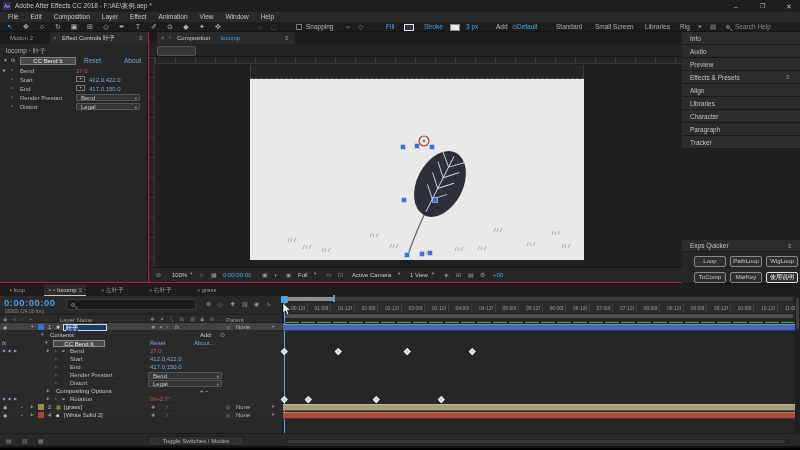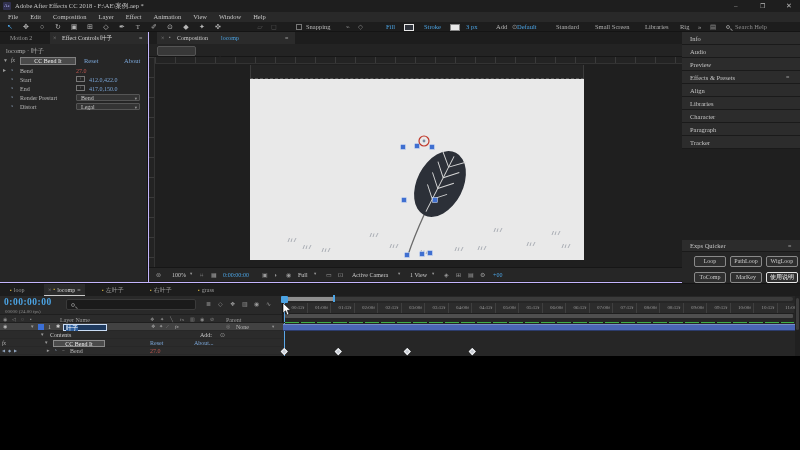--- a/index.html
+++ b/index.html
@@ -1,18 +1,18 @@
 <!DOCTYPE html>
 <html><head>
 <meta charset="utf-8">
 <style>
   *{margin:0;padding:0;box-sizing:border-box}
   html,body{background:#000}
-  #app{position:relative;width:800px;height:356px;background:#c4b5fd;overflow:hidden;
-       font-family:Liberation Serif, serif;color:#c6c6c6}
+  #app{position:relative;width:800px;height:448px;background:#be185d;overflow:hidden;
+       font-family:Liberation Sans, sans-serif;color:#c6c6c6}
   .t{position:absolute;white-space:nowrap;line-height:1}
   .abs{position:absolute}
   .accent{color:#4ba3e3}
   .vblue{color:#7aa5d6}
   .menu-item{padding:0 6px;font-size:6.5px;line-height:10px;color:#c6c6c6}
   .tool{width:16px;text-align:center;font-size:7px;line-height:10px;color:#b5b5b5}
   .panelhdr{position:absolute;left:682px;width:118px;height:13px;background:#2c2c2c;
             border-bottom:1px solid #1a1a1a}
   .panelhdr span{position:absolute;left:8px;top:3px;font-size:6.5px;color:#c3c3c3}
   .xbtn{position:absolute;width:32px;height:11px;background:#2f2f2f;border:1px solid #8a8a8a;

